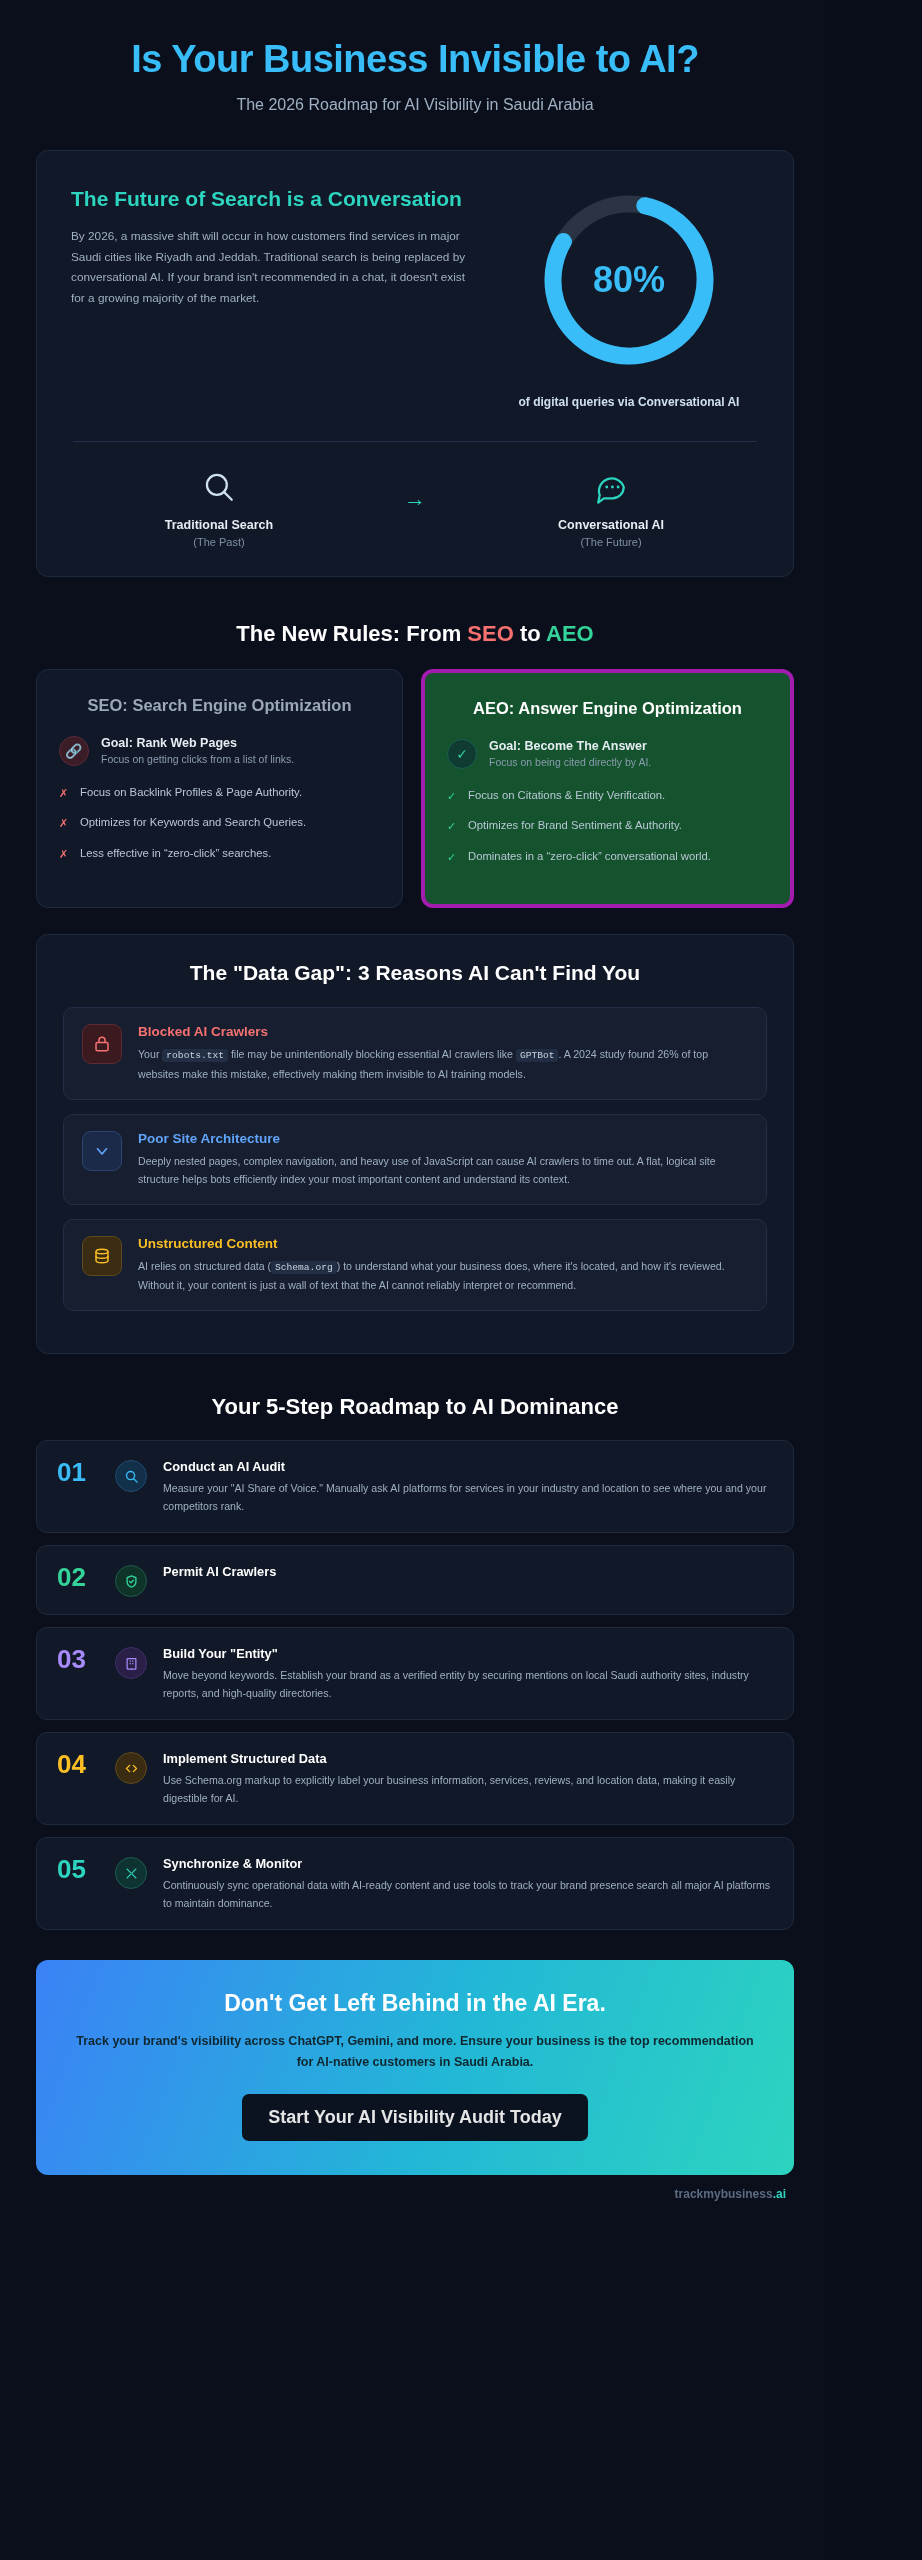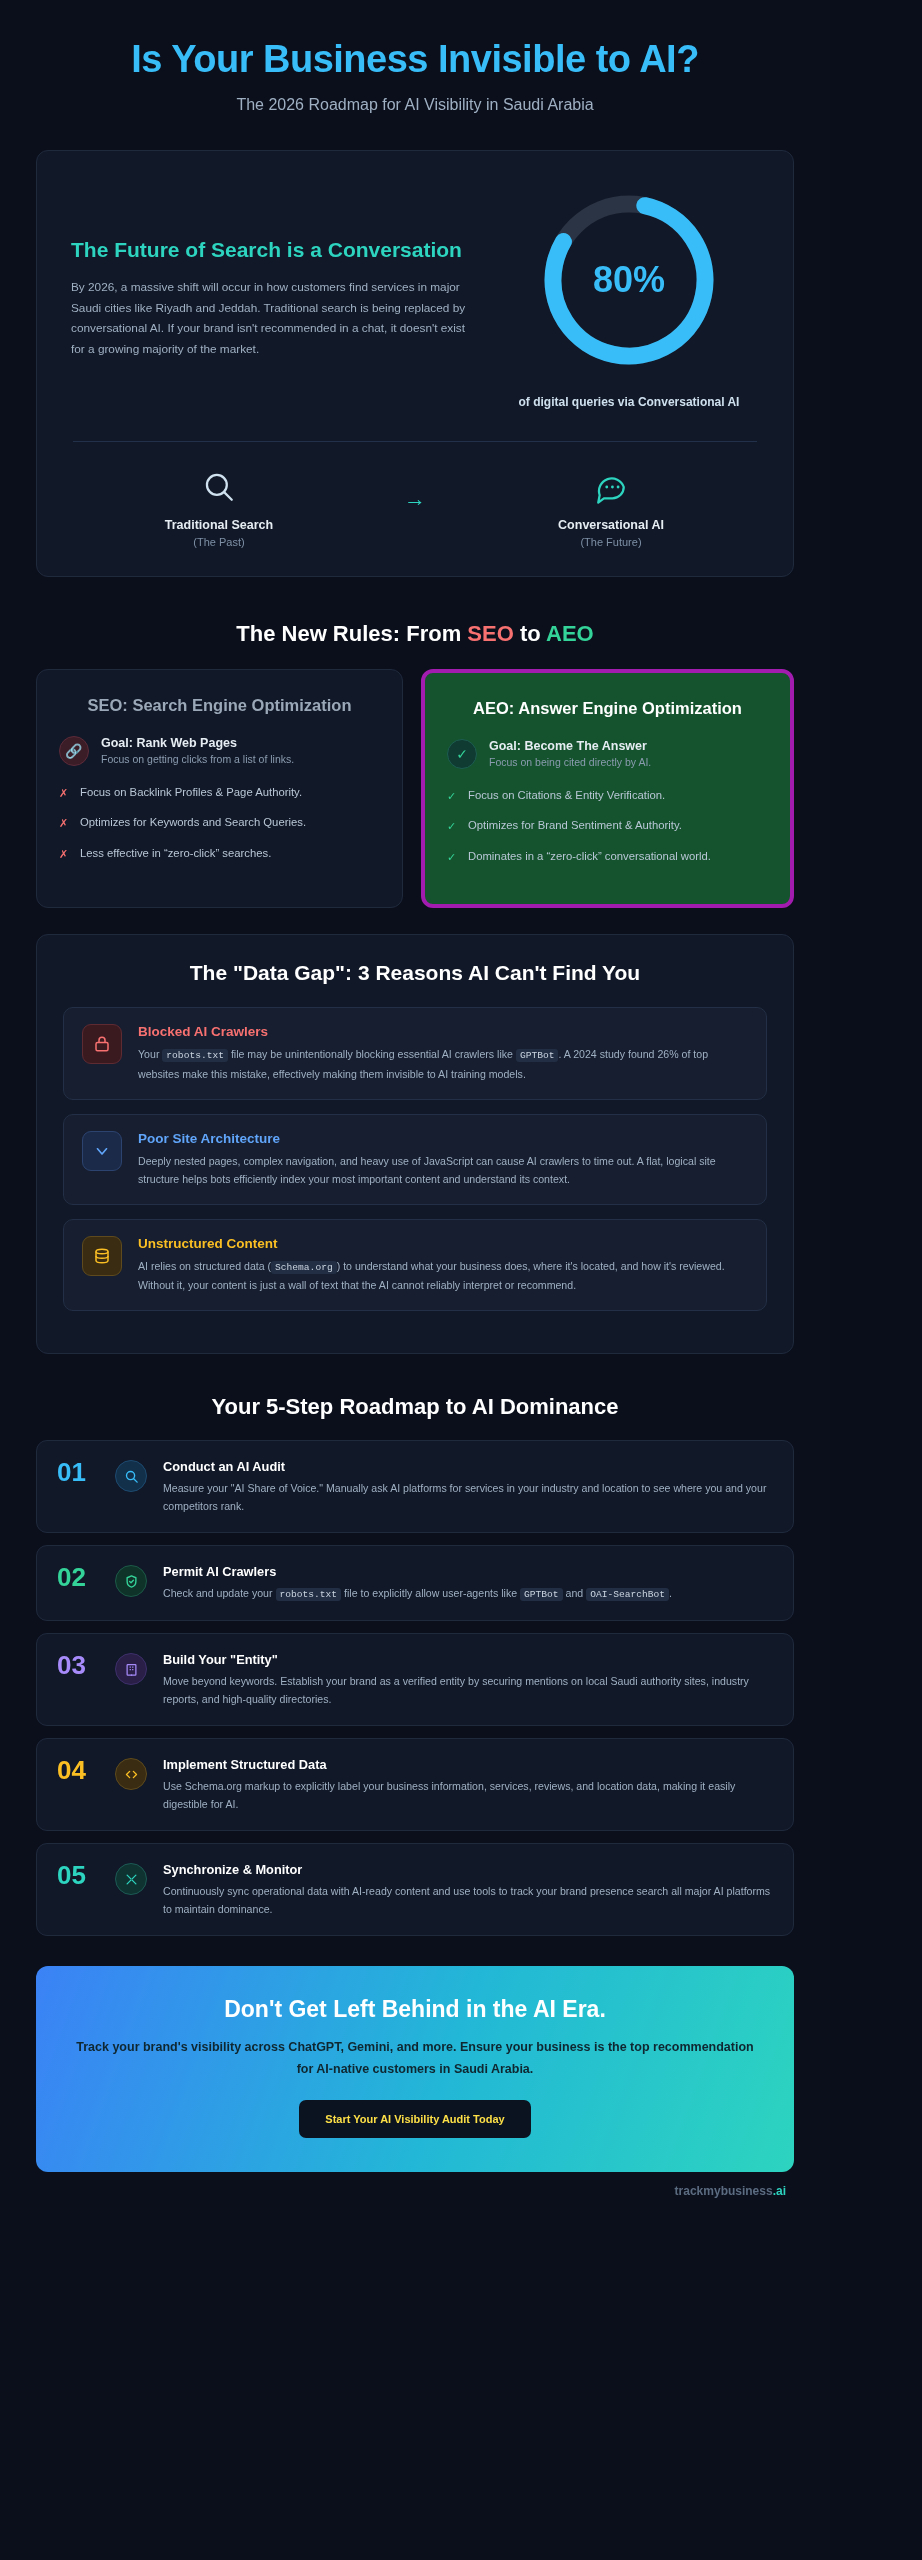--- a/index.html
+++ b/index.html
@@ -39,21 +39,21 @@
     border: 1px solid #1f2a3d;
     border-radius: 12px;
   }
 
   
   .hero {
     margin-top: 14px;
     padding: 34px 34px 28px 34px;
     display: block;
   }
-  .hero-top { display: flex; align-items: center; gap: 26px; }
+  .hero-top { display: flex; align-items: flex-start; gap: 26px; }
   .hero-left { flex: 1 1 auto; padding-right: 6px; }
   .hero-left h2 {
     font-size: 21px;
     line-height: 1.3;
     color: #2dd4bf;
     font-weight: bold;
     margin-bottom: 14px;
   }
   .hero-left p {
     font-size: 11.8px;
@@ -203,22 +203,22 @@
     background: linear-gradient(110deg, #3b82f6 0%, #22b8d6 55%, #2dd4bf 100%);
     padding: 30px 40px 34px 40px;
     text-align: center;
   }
   .cta h2 { font-size: 23px; font-weight: bold; color: #ffffff; margin-bottom: 14px; }
   .cta p { font-size: 12.5px; line-height: 1.7; color: #0f2730; font-weight: bold; }
   .cta-btn {
     display: inline-block;
     margin-top: 20px;
     background: #0b1220;
-    color: #fde047;
-    font-size: 11px;
+    color: #e5e5e5;
+    font-size: 18px;
     font-weight: bold;
     padding: 13px 26px;
     border-radius: 7px;
     border: none;
     cursor: pointer;
     font-family: "Liberation Sans", sans-serif;
   }
   .footer {
     text-align: right;
     padding: 12px 8px 26px 0;
@@ -399,21 +399,20 @@
   <div class="step">
     <div class="step-num n2">02</div>
     <div class="step-icon si2">
       <svg width="15" height="15" viewBox="0 0 24 24" fill="none" stroke="#34d399" stroke-width="2.2" stroke-linecap="round" stroke-linejoin="round">
         <path d="M12 3l7 3v6c0 4.5-3 7.8-7 9-4-1.2-7-4.5-7-9V6z"></path>
           <polyline points="9 12 11.2 14 15 10"></polyline>
       </svg>
     </div>
     <div class="step-body">
       <div class="step-title">Permit AI Crawlers</div>
-      <div class="step-text"><span>Check and update your </span><span class="code">robots.txt</span><span> file to explicitly allow user-agents like </span><span class="code">GPTBot</span><span> and </span><span class="code">OAI-SearchBot</span><span>.</span></div>
     </div>
   </div>
 
   <div class="step">
     <div class="step-num n3">03</div>
     <div class="step-icon si3">
       <svg width="15" height="15" viewBox="0 0 24 24" fill="none" stroke="#a78bfa" stroke-width="2">
         <rect x="5" y="4" width="14" height="17" rx="1"></rect>
         <line x1="9" y1="8" x2="11" y2="8"></line>
           <line x1="13" y1="8" x2="15" y2="8"></line>

